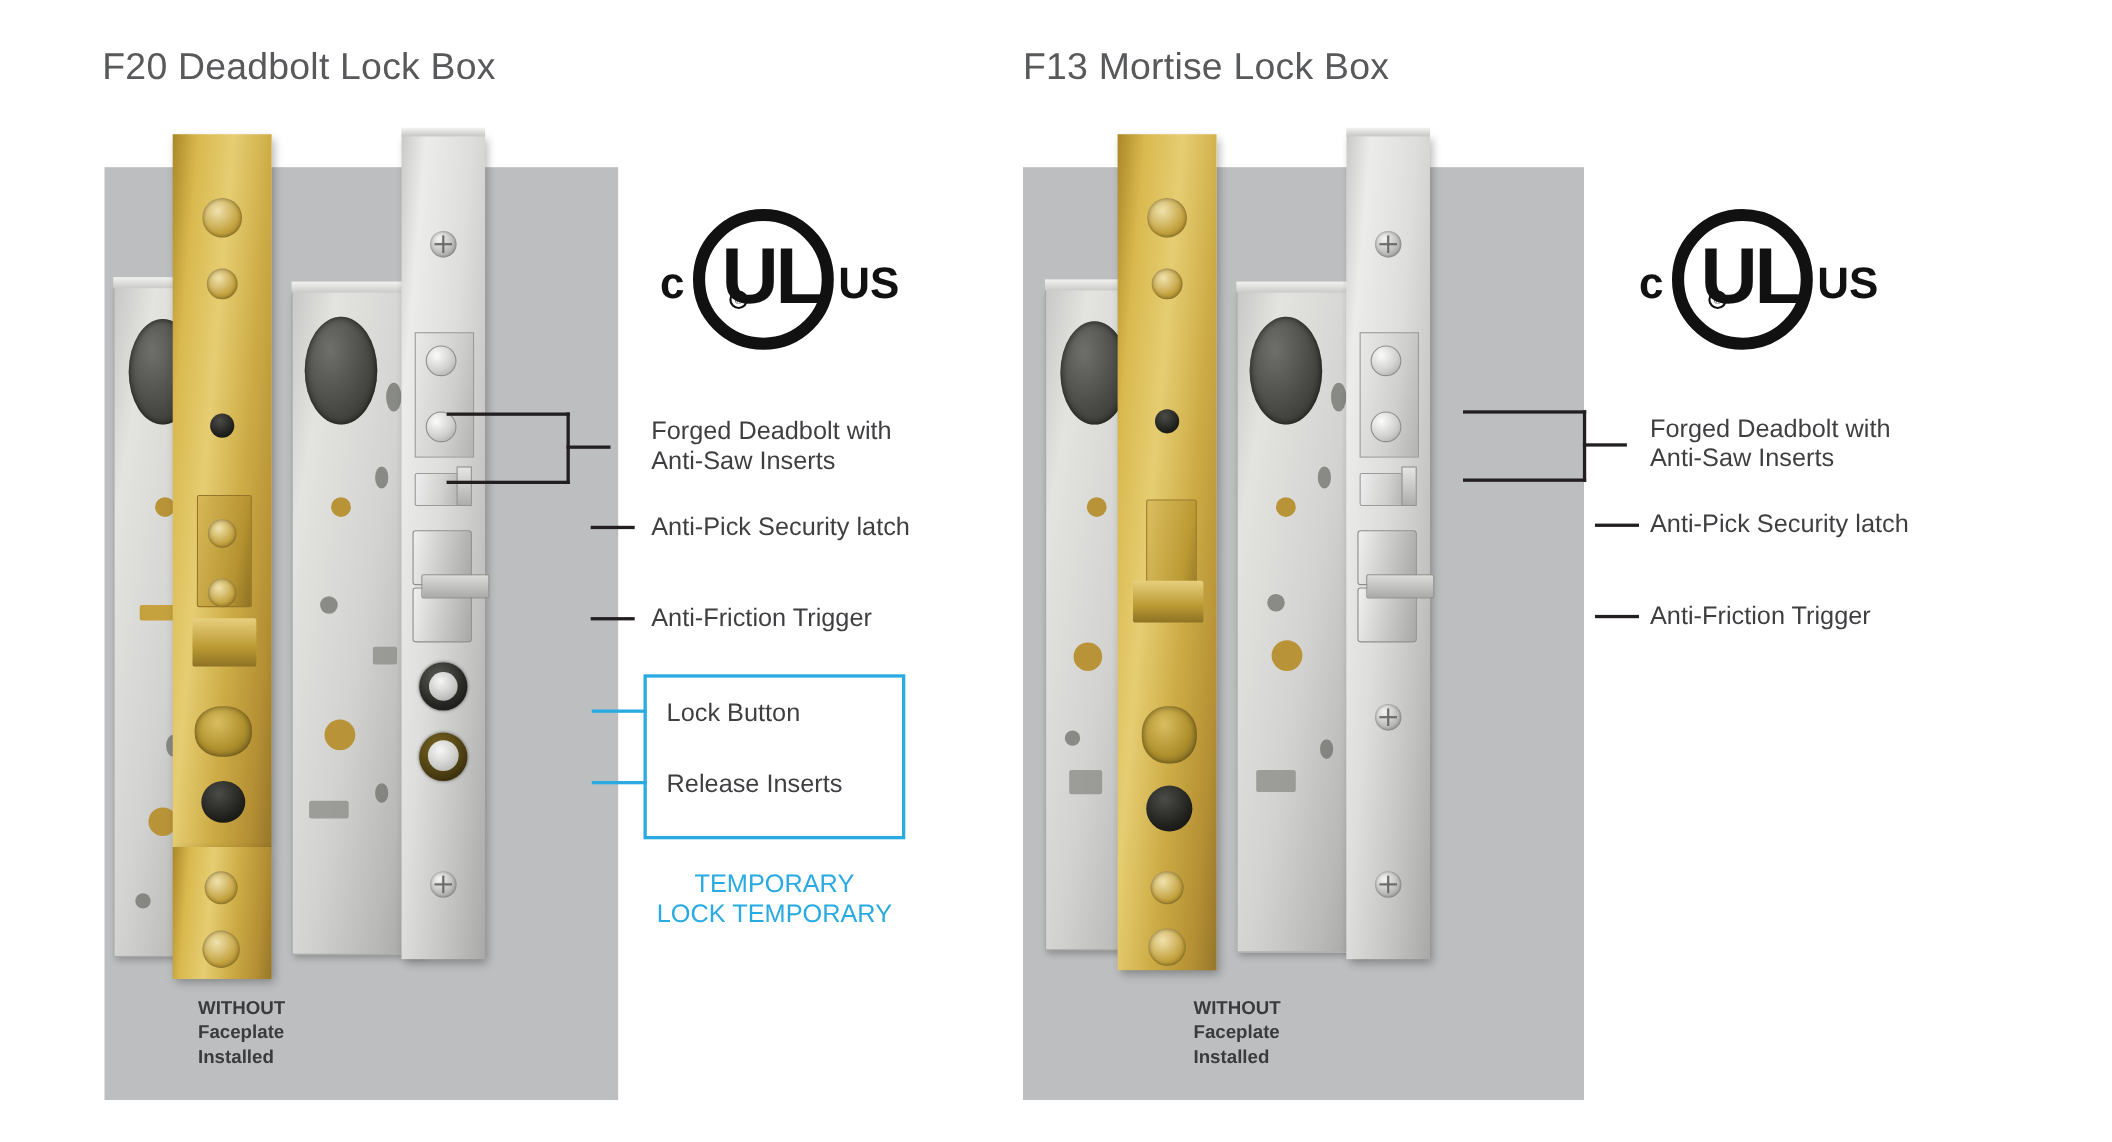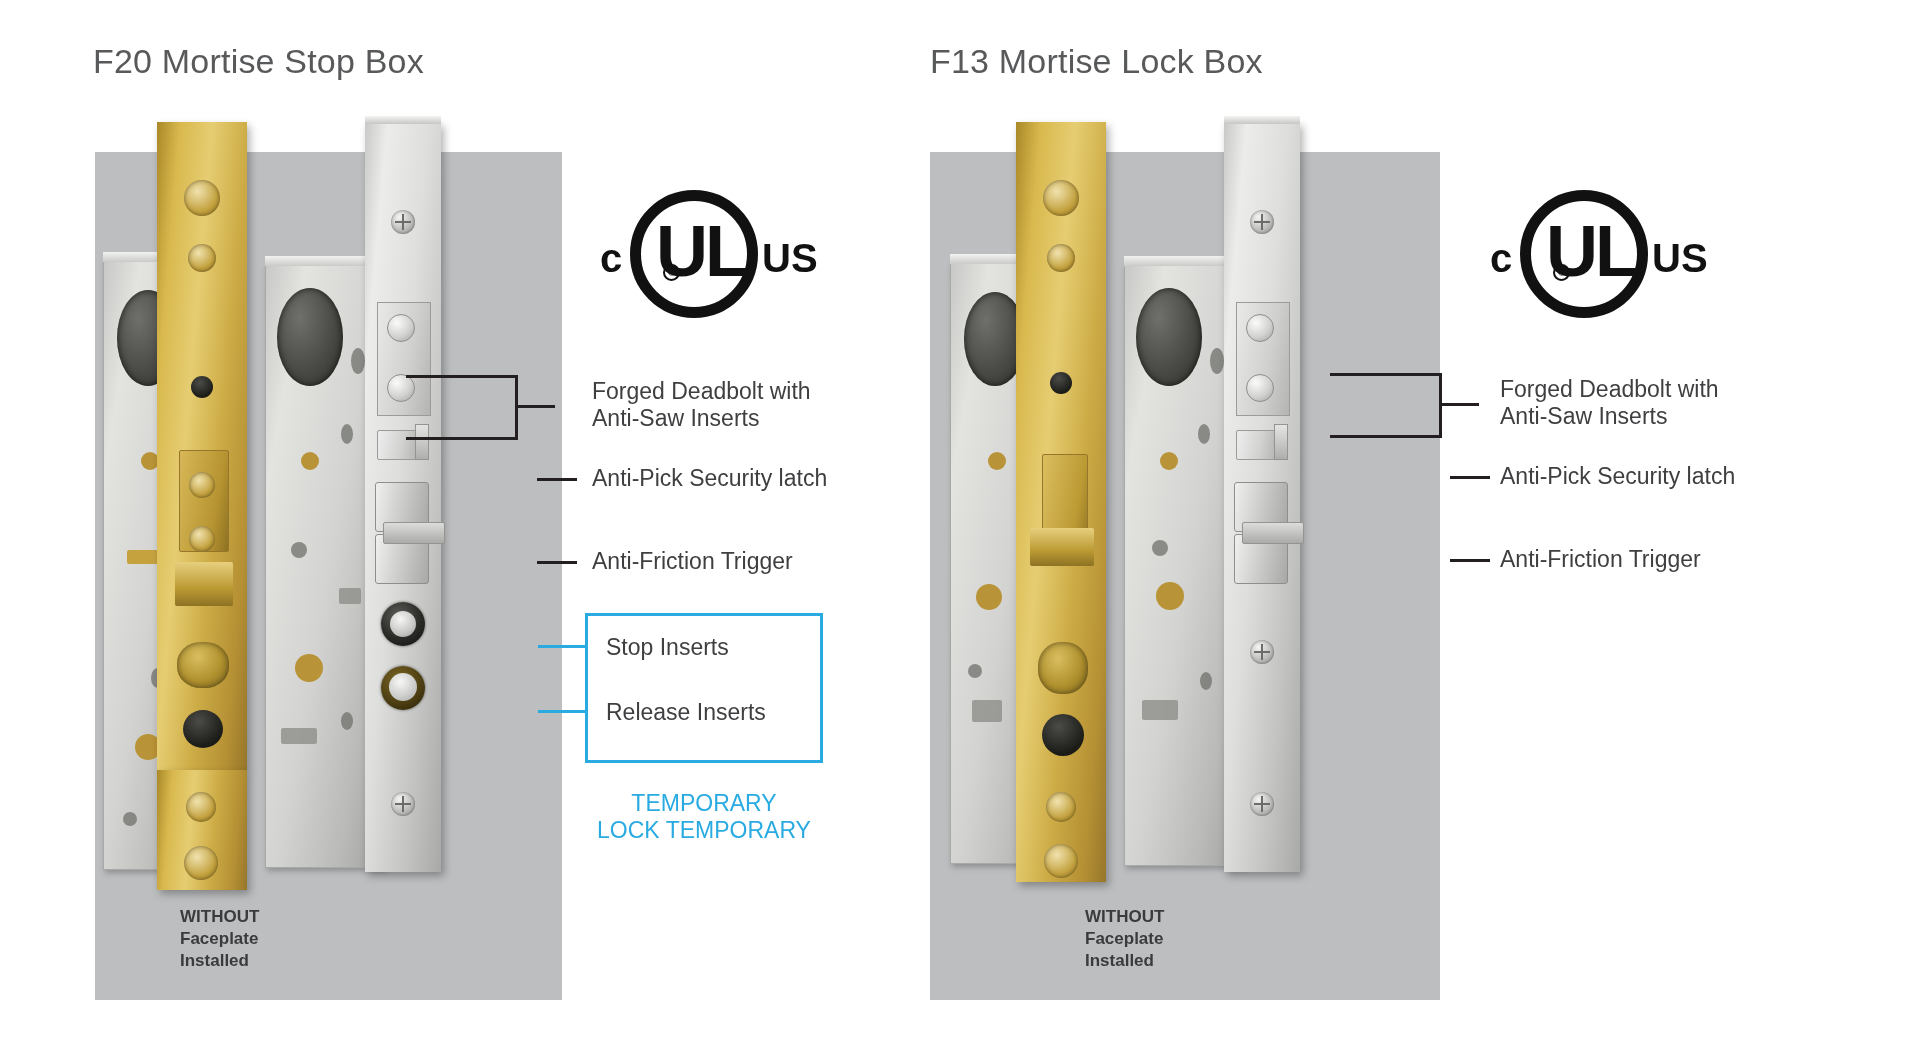--- a/index.html
+++ b/index.html
@@ -152,21 +152,21 @@
   .brass-bolt{
     position:absolute;background:linear-gradient(180deg,#e7cf7e,#bb9a33 60%,#8d7224);
     border-radius:2px;
   }
 </style>
 </head>
 <body>
 
 <div>
 
-  <div class="panel-title" style="left:93px;top:42px;">F20 Mortise Stop Box</div>
+  <div class="panel-title" style="left:93px;top:42px;">F20 Deadbolt Lock Box</div>
 
   <div class="photo-bg" style="left:95px;top:152px;width:467px;height:848px;">
 
     <div class="lock-body" style="left:8px;top:108px;width:100px;height:608px;"></div>
     <div class="lock-body-top" style="left:8px;top:100px;width:100px;height:10px;"></div>
     <div class="cyl-hole" style="left:22px;top:138px;width:62px;height:96px;"></div>
     <div class="brass-hole" style="left:46px;top:300px;width:18px;height:18px;"></div>
     <div class="hole" style="left:76px;top:258px;width:12px;height:22px;"></div>
     <div class="brass-slot" style="left:32px;top:398px;width:46px;height:14px;"></div>
     <div class="brass-hole" style="left:40px;top:582px;width:26px;height:26px;"></div>
@@ -258,21 +258,21 @@
 
   <div class="leader" style="left:537px;top:561px;width:40px;height:3px;"></div>
   <div class="callout-label" style="left:592px;top:548px;">
     <div>Anti-Friction Trigger</div>
   </div>
 
   <div class="leader-blue" style="left:538px;top:645px;width:50px;height:3px;"></div>
   <div class="leader-blue" style="left:538px;top:710px;width:50px;height:3px;"></div>
   <div class="blue-box" style="left:585px;top:613px;width:238px;height:150px;">
     <div class="callout-label" style="left:18px;top:18px;">
-      <div>Stop Inserts</div>
+      <div>Lock Button</div>
     </div>
     <div class="callout-label" style="left:18px;top:83px;">
       <div>Release Inserts</div>
     </div>
   </div>
   <div class="override-text" style="left:585px;top:790px;width:238px;">
     <div>TEMPORARY</div>
     <div>LOCK TEMPORARY</div>
   </div>
 </div>

